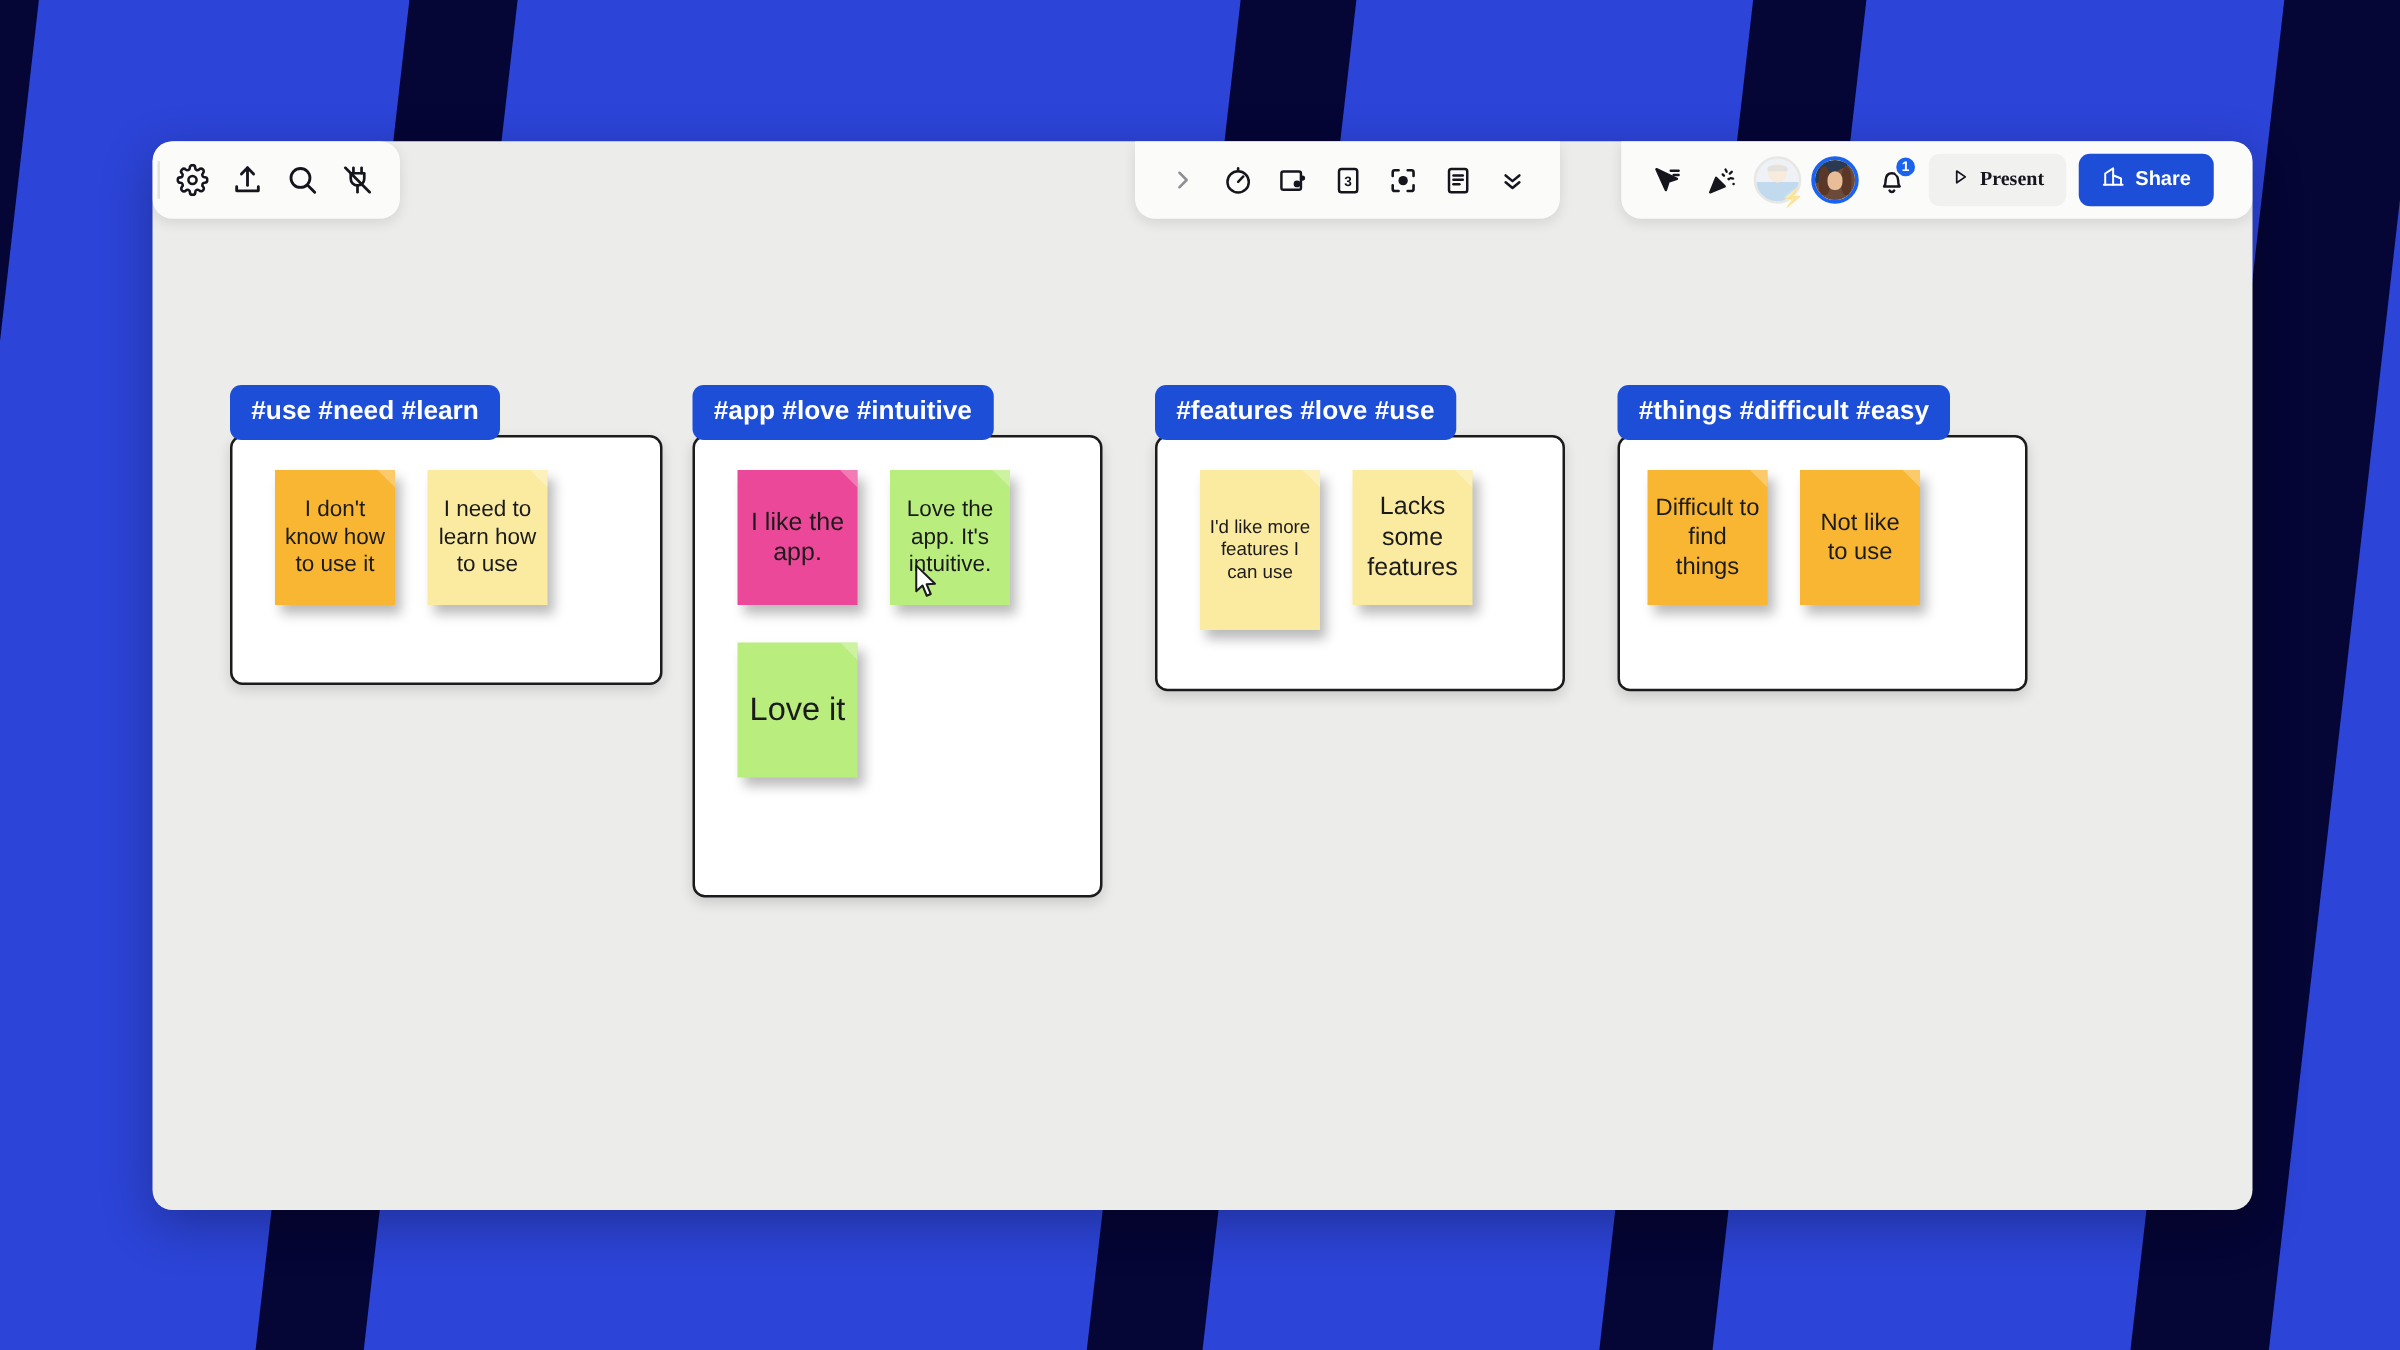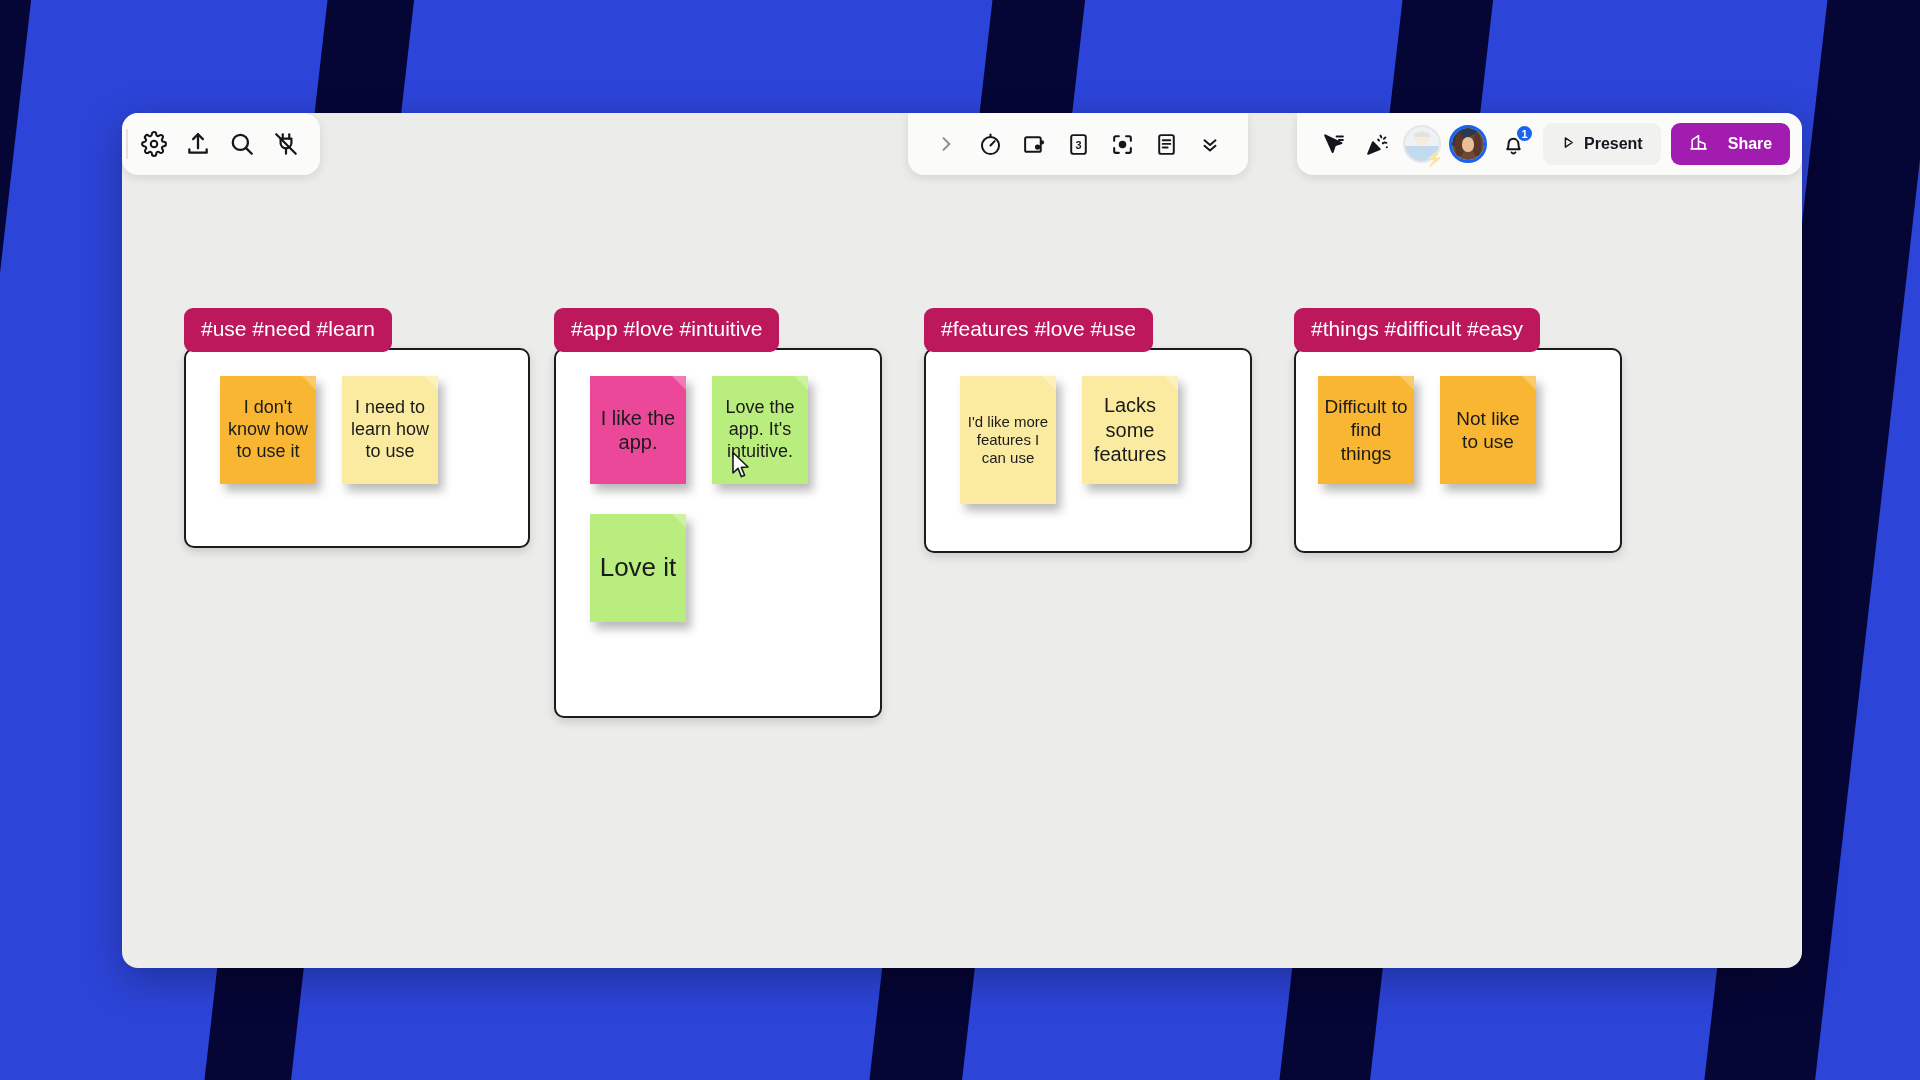--- a/index.html
+++ b/index.html
@@ -129,42 +129,43 @@
   }
 
   .btn-present {
     display: flex; align-items: center; gap: 8px;
     height: 42px; padding: 0 18px;
     background: #f1f1ef;
     border-radius: 9px;
     font-size: 16px; font-weight: bold; color: #15151d;
     cursor: pointer; margin-left: 8px;
     white-space: nowrap;
+    font-family: Liberation Serif, serif;
   }
   .btn-share {
-    display: flex; align-items: center; gap: 20px;
+    display: flex; align-items: center; gap: 8px;
     height: 42px; padding: 0 18px;
-    background: #a21caf;
+    background: #1d4ed8;
     border-radius: 9px;
     font-size: 16px; font-weight: bold; color: #fff;
     cursor: pointer; margin-left: 10px;
     white-space: nowrap;
   }
 
   
   #canvas { position: absolute; inset: 0; }
 
   .group { position: absolute; }
 
   .group-label {
     display: inline-block;
-    background: #be185d;
+    background: #1d4ed8;
     color: #fff;
     font-size: 21px;
-    font-weight: normal;
+    font-weight: bold;
     padding: 9px 17px 11px;
     border-radius: 9px;
     white-space: nowrap;
     position: relative;
     z-index: 3;
   }
   .group-frame {
     background: #fff;
     border: 2.5px solid #1b1b1b;
     border-radius: 10px;

